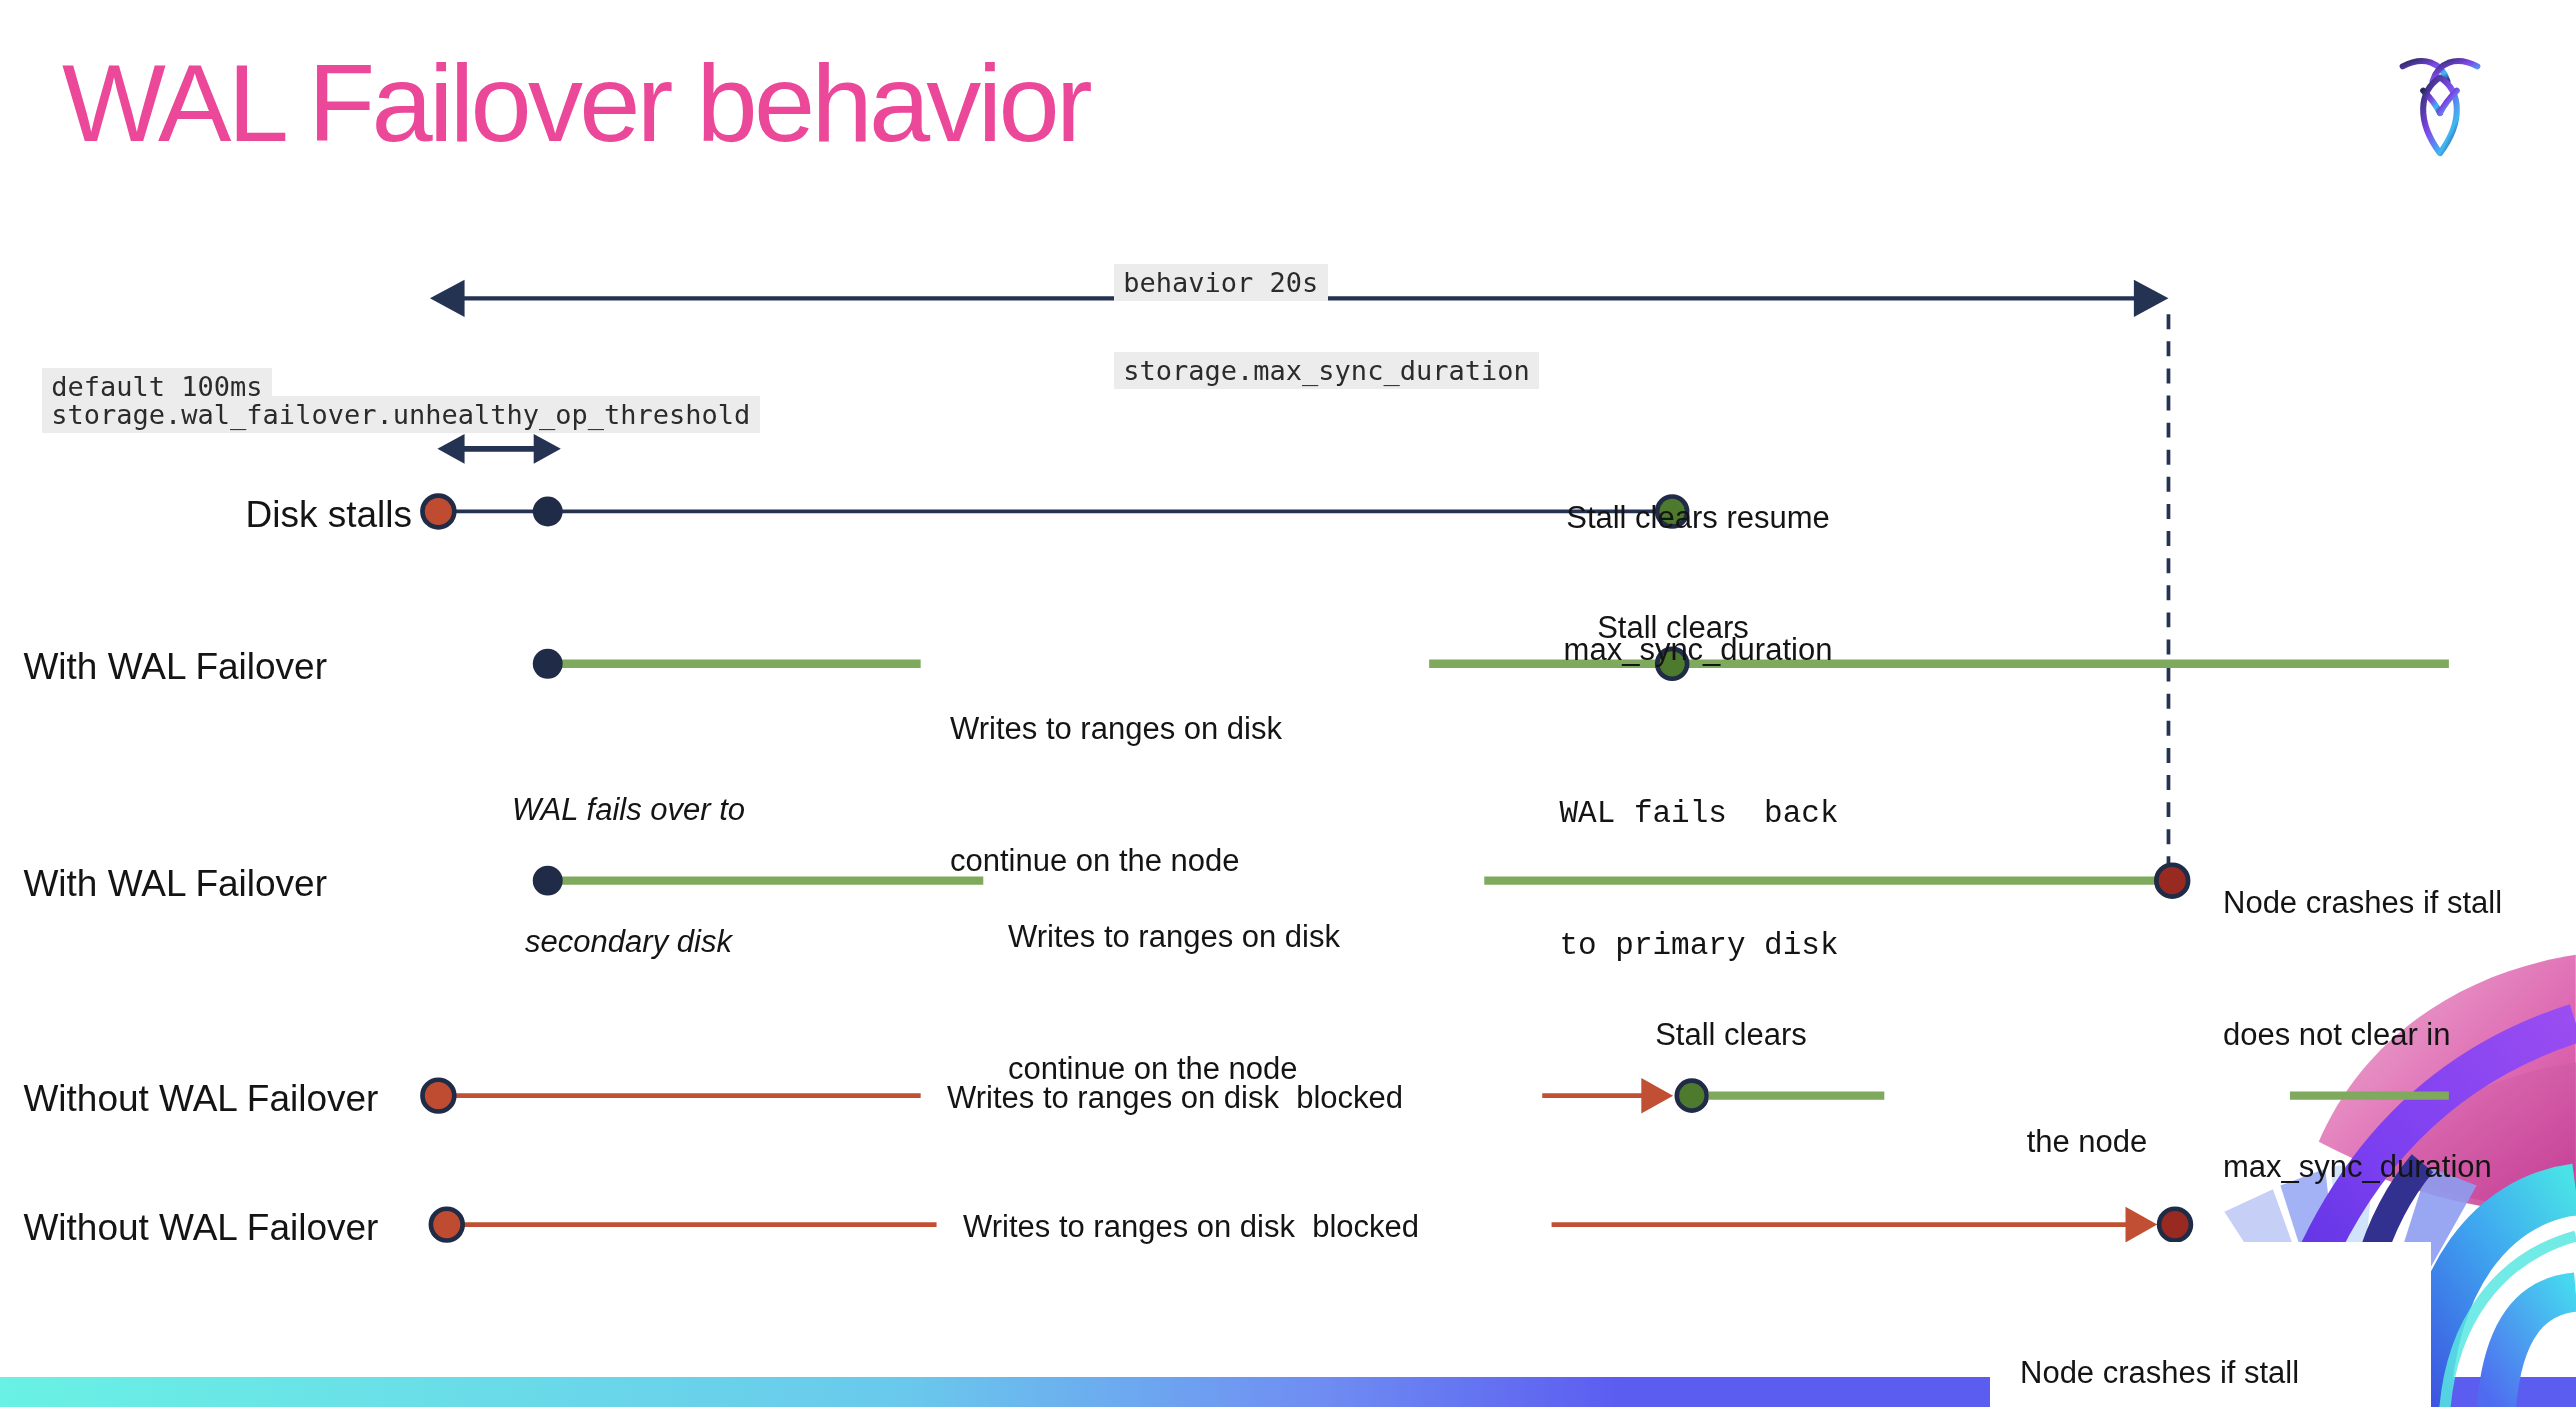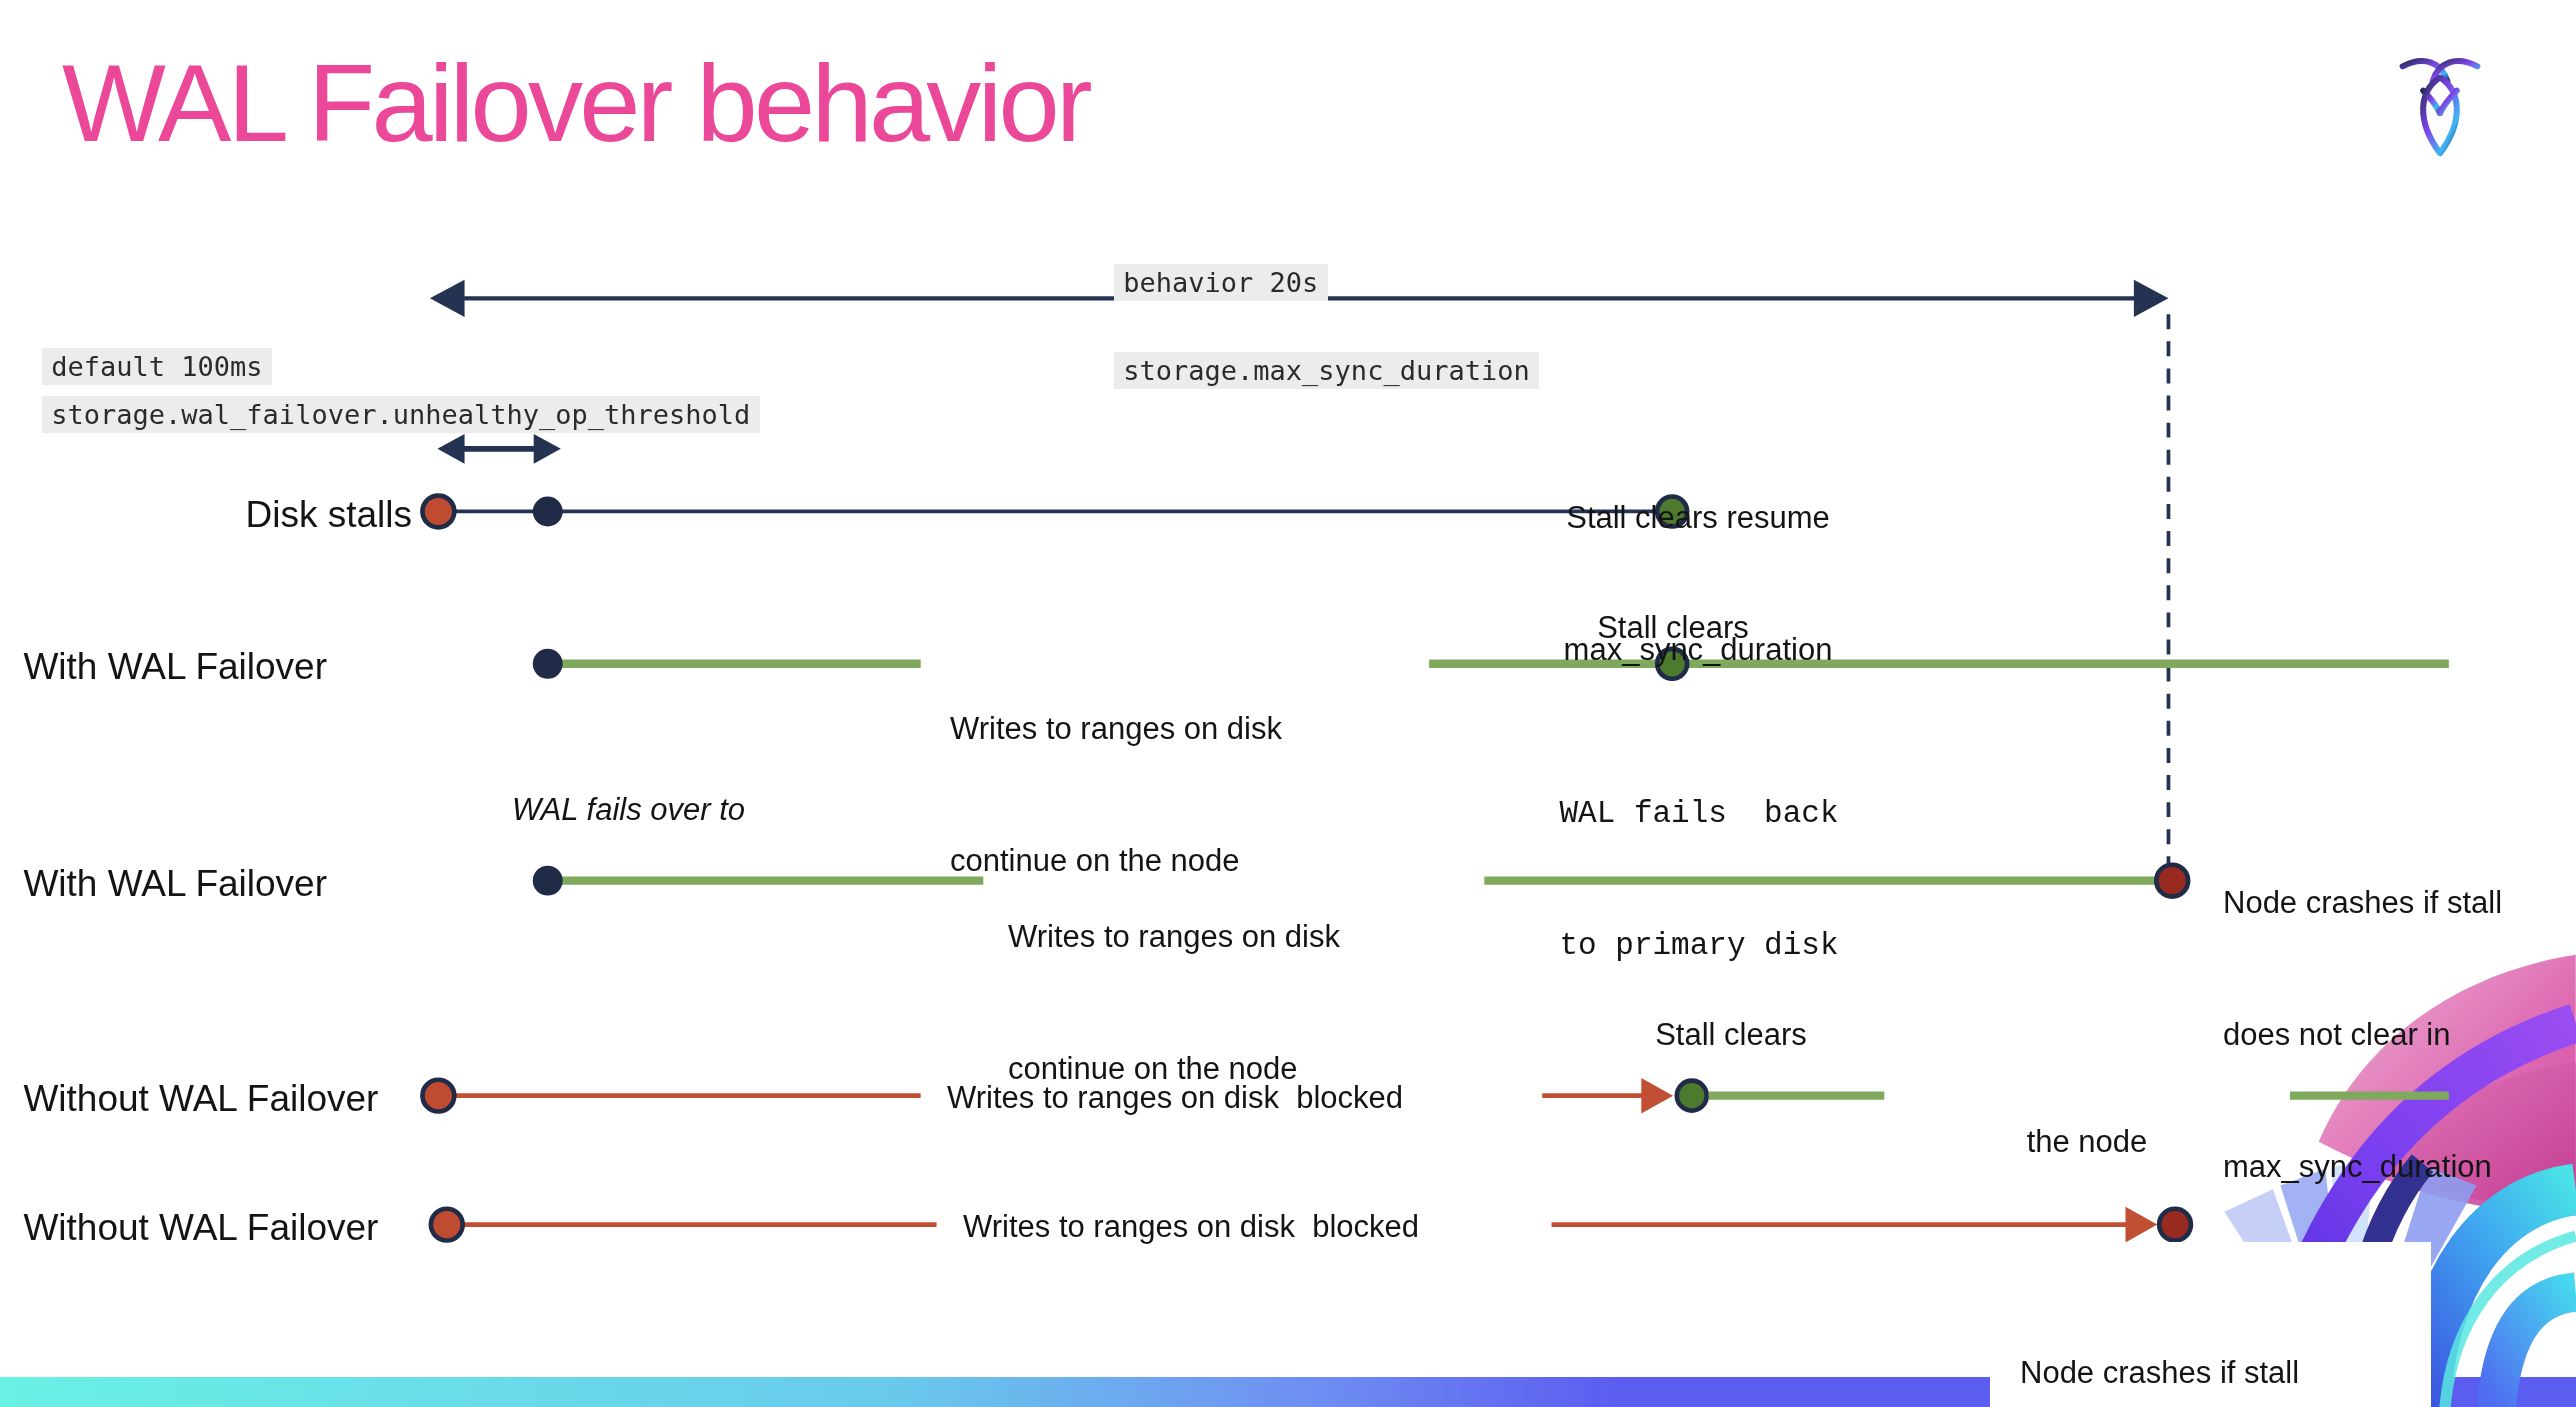--- a/index.html
+++ b/index.html
@@ -144,38 +144,39 @@
     <path d="M85,14 C62,2 43,10 37,30"></path>
     <path d="M45,26 C67,40 71,72 45,107 C19,72 23,40 45,26 Z" stroke-linejoin="round"></path>
     <path d="M45,104 L45,64"></path>
     <path d="M45,64 C39,52 33,46 27,40"></path>
     <path d="M45,64 C51,52 57,46 63,40"></path>
   </g>
 </svg>
 
 <div class="abs mono" style="left:1114px;top:264px;">behavior 20s</div>
 <div class="abs mono" style="left:1114px;top:305px;margin-top:47px;">storage.max_sync_duration</div>
-<div class="abs mono" style="left:42px;top:348px;">default 100ms</div>
+<div class="abs mono" style="left:42px;top:368px;">default 100ms</div>
 <div class="abs mono" style="left:42px;top:396px;">storage.wal_failover.unhealthy_op_threshold</div>
 
 <div class="abs rowlabel" style="left:178px;width:234px;top:494px;text-align:right;">Disk stalls</div>
 <div class="abs rowlabel" style="left:23.4px;top:646px;">With WAL Failover</div>
 <div class="abs rowlabel" style="left:23.4px;top:863px;">With WAL Failover</div>
 <div class="abs rowlabel" style="left:23.4px;top:1078px;">Without WAL Failover</div>
 <div class="abs rowlabel" style="left:23.4px;top:1207px;">Without WAL Failover</div>
 
 <div class="abs anno center" style="left:1497px;width:402px;top:408px;">
   <span class="line">Stall clears resume</span>
   <span class="line">max_sync_duration</span>
 </div>
 
 <div class="abs anno center" style="left:1533px;width:280px;top:606px;">Stall clears</div>
 
 <div class="abs anno center" style="left:432px;width:393px;top:700px;font-style:italic;">
   <span class="line">WAL fails over to</span>
+  <span class="line">secondary disk</span>
 </div>
 
 <div class="abs anno" style="left:950px;top:619px;">
   <span class="line">Writes to ranges on disk</span>
   <span class="line">continue on the node</span>
 </div>
 
 <div class="abs anno center" style="left:1540px;width:318px;top:704px;font-family:Liberation Mono, monospace;">
   <span class="line">WAL fails  back</span>
   <span class="line">to primary disk</span>

